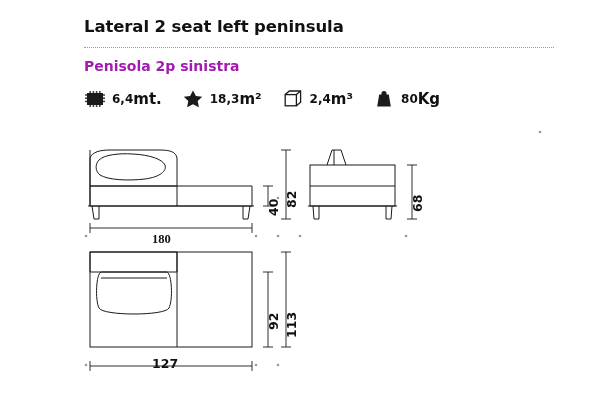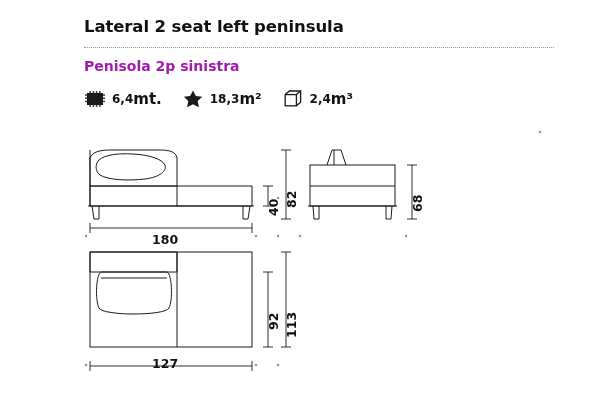--- a/index.html
+++ b/index.html
@@ -164,20 +164,30 @@
             <rect x="3.2" y="6.6" width="11.2" height="11.2"></rect>
             <path d="M3.2 6.6 L7.4 3.0 L18.6 3.0 L18.6 14.2 L14.4 17.8"></path>
             <path d="M14.4 6.6 L18.6 3.0"></path>
           </g>
         </svg>
       </span>
       <span class="val">2,4</span>
       <span class="unit">m³</span>
     </div>
 
+    <div class="spec">
+      <span class="glyph">
+        <svg width="22" height="22" viewBox="0 0 22 22" aria-hidden="true">
+          <path d="M4.2 18.6 L6.2 6.6 L15.8 6.6 L17.8 18.6 Z" fill="#1a1a1a"></path>
+          <path d="M11 3.0 a2.6 2.6 0 0 1 2.6 2.6 a2.6 2.6 0 0 1 -5.2 0 A2.6 2.6 0 0 1 11 3.0 Z" fill="#1a1a1a"></path>
+        </svg>
+      </span>
+      <span class="val">80</span>
+      <span class="unit">Kg</span>
+    </div>
 
   </div>
 
   <div class="drawings">
     <svg width="600" height="400" viewBox="0 0 600 400" aria-hidden="true">
       <g stroke="#1a1a1a" fill="none" stroke-width="1">
 
         <g>
 
           <path d="M90 158 C92 152 100 150 110 150 L160 150 C170 150 176 152 177 158 L177 186 L90 186 Z"></path>
@@ -265,21 +275,21 @@
         <circle cx="300" cy="236" r="1.3"></circle>
         <circle cx="406" cy="236" r="1.3"></circle>
         <circle cx="86" cy="365" r="1.3"></circle>
         <circle cx="256" cy="365" r="1.3"></circle>
         <circle cx="278" cy="365" r="1.3"></circle>
         <circle cx="540" cy="132" r="1.3"></circle>
       </g>
     </svg>
   </div>
 
-  <div class="dim" style="left:152px; top:232px;">180</div>
+  <div class="dim" style="left:152px; top:232px;font-family:Liberation Serif, serif;">180</div>
   <div class="dim vert" style="left:266px; top:216px;">40</div>
   <div class="dim vert" style="left:284px; top:208px;">82</div>
   <div class="dim vert" style="left:410px; top:212px;">68</div>
   <div class="dim" style="left:152px; top:356px;">127</div>
   <div class="dim vert" style="left:266px; top:330px;">92</div>
   <div class="dim vert" style="left:284px; top:338px;">113</div>
 
 </div>
 
 </body></html>

